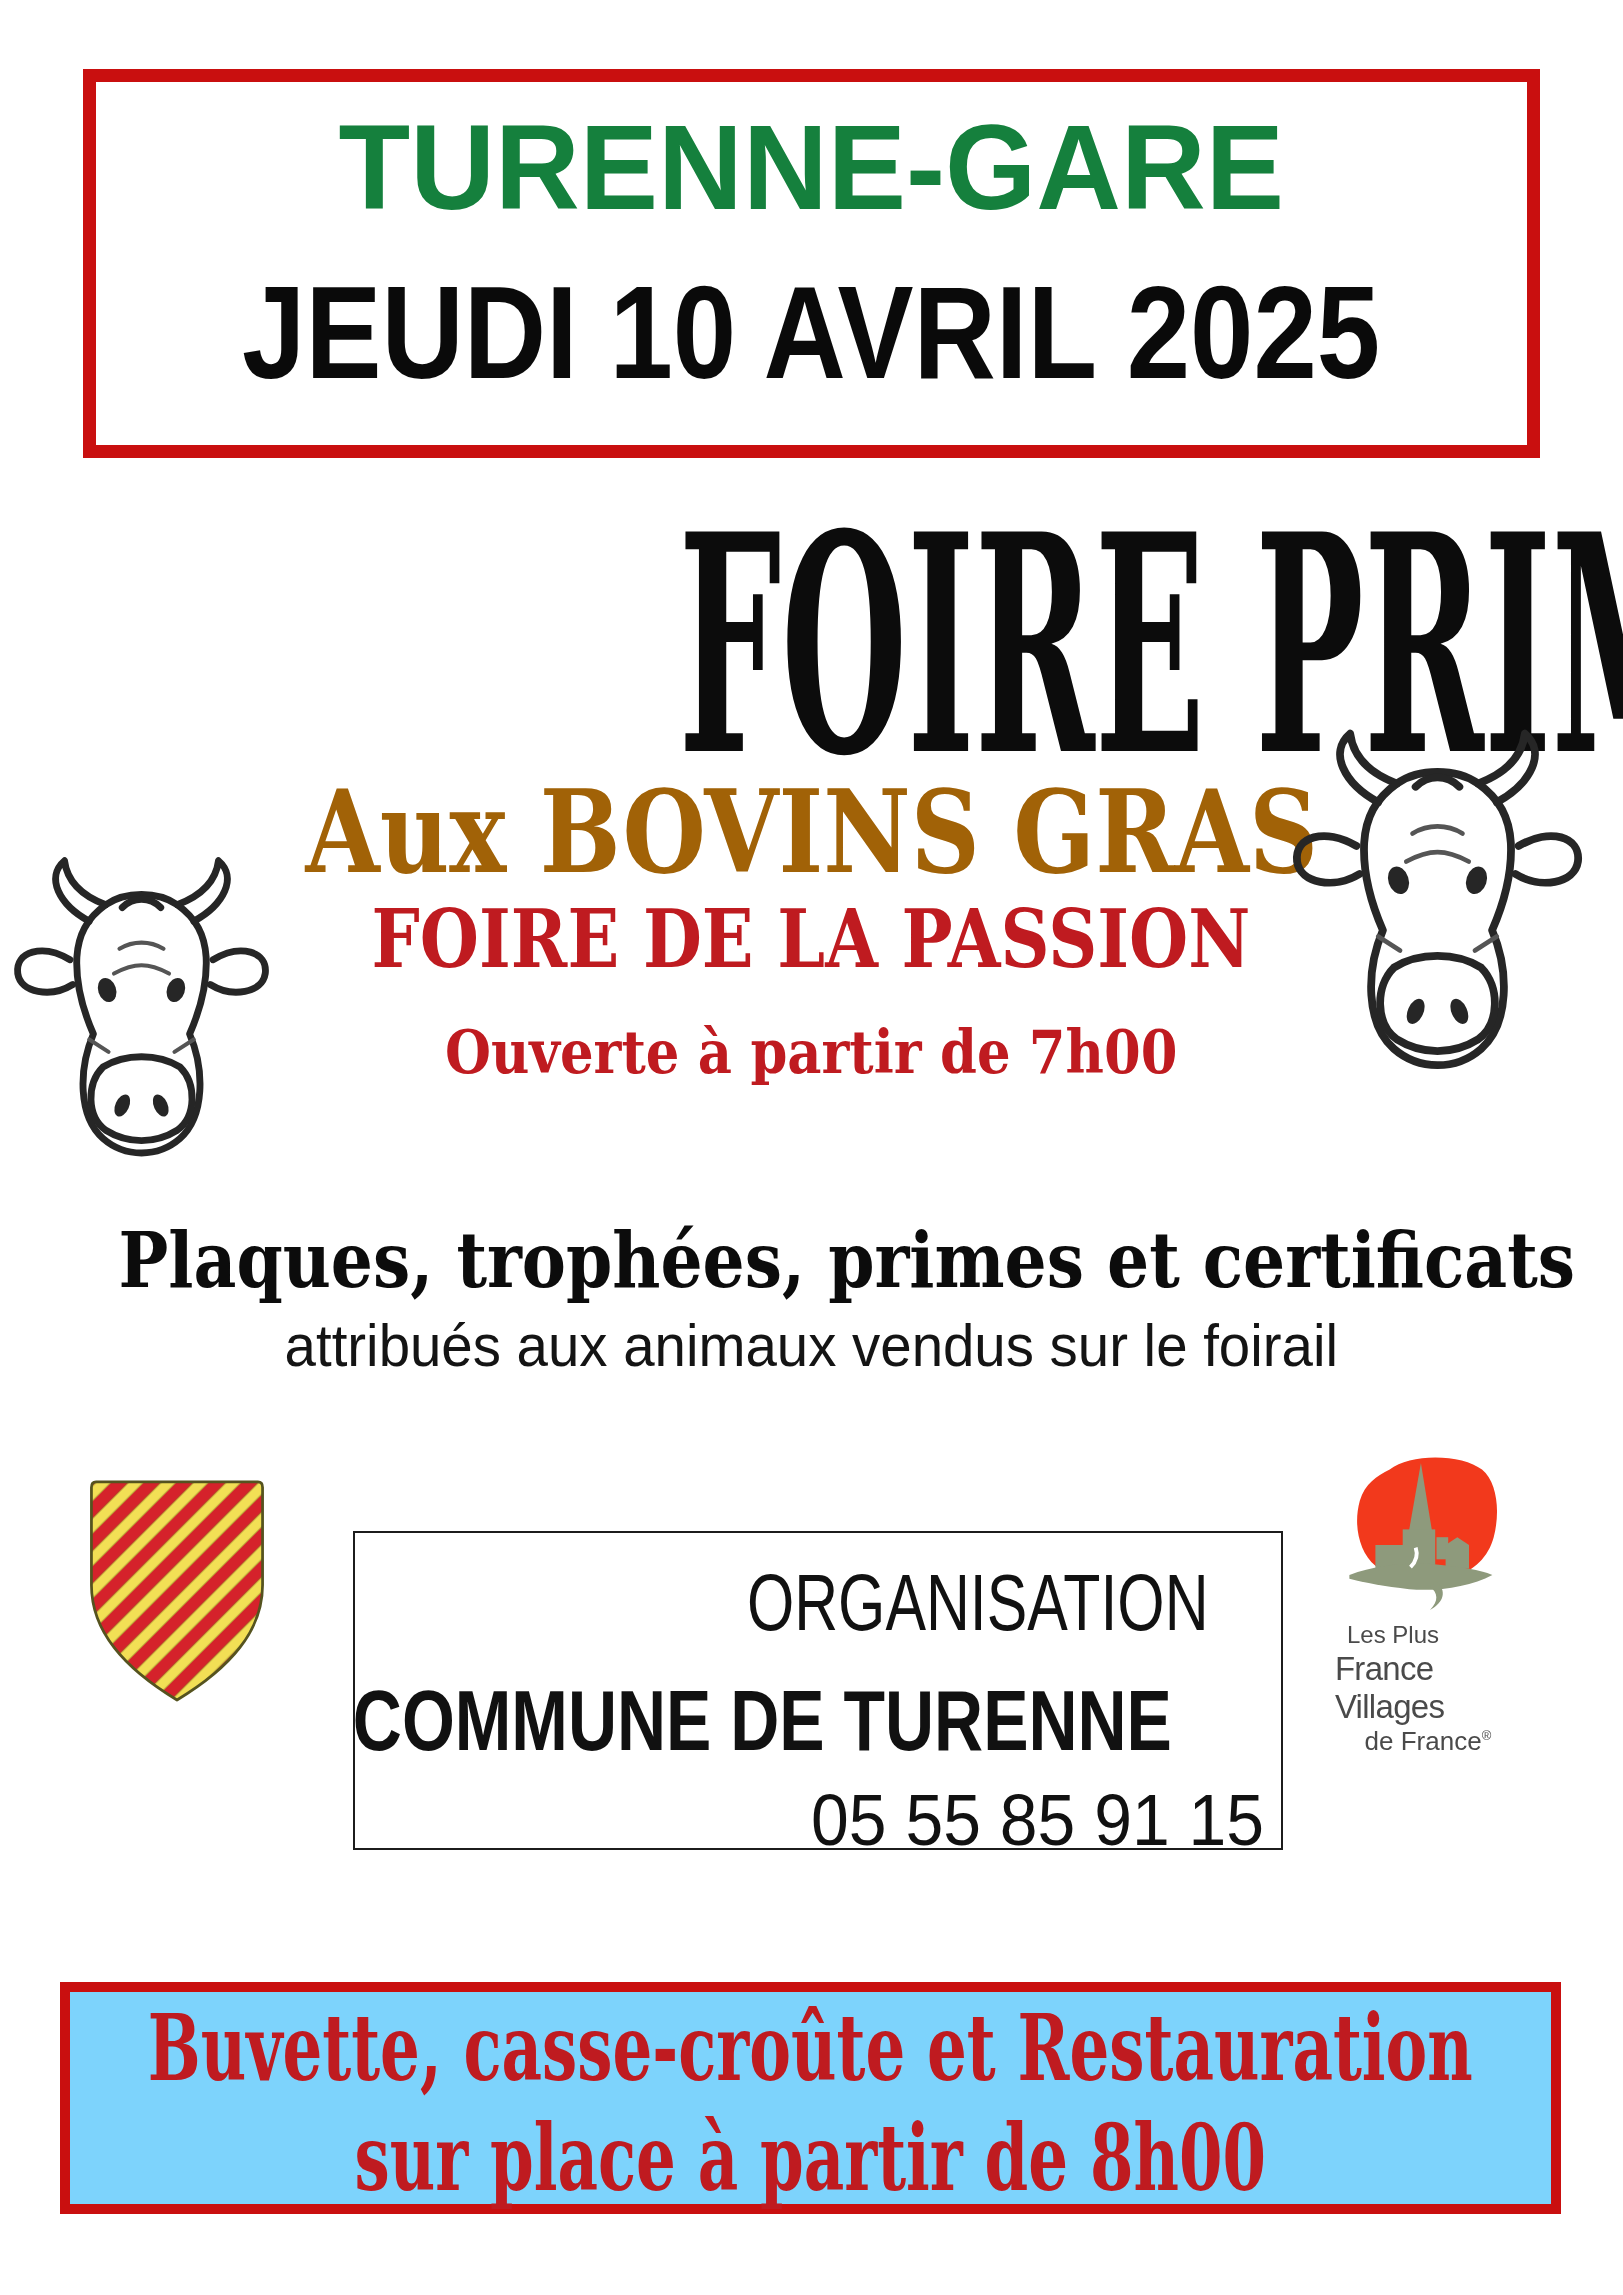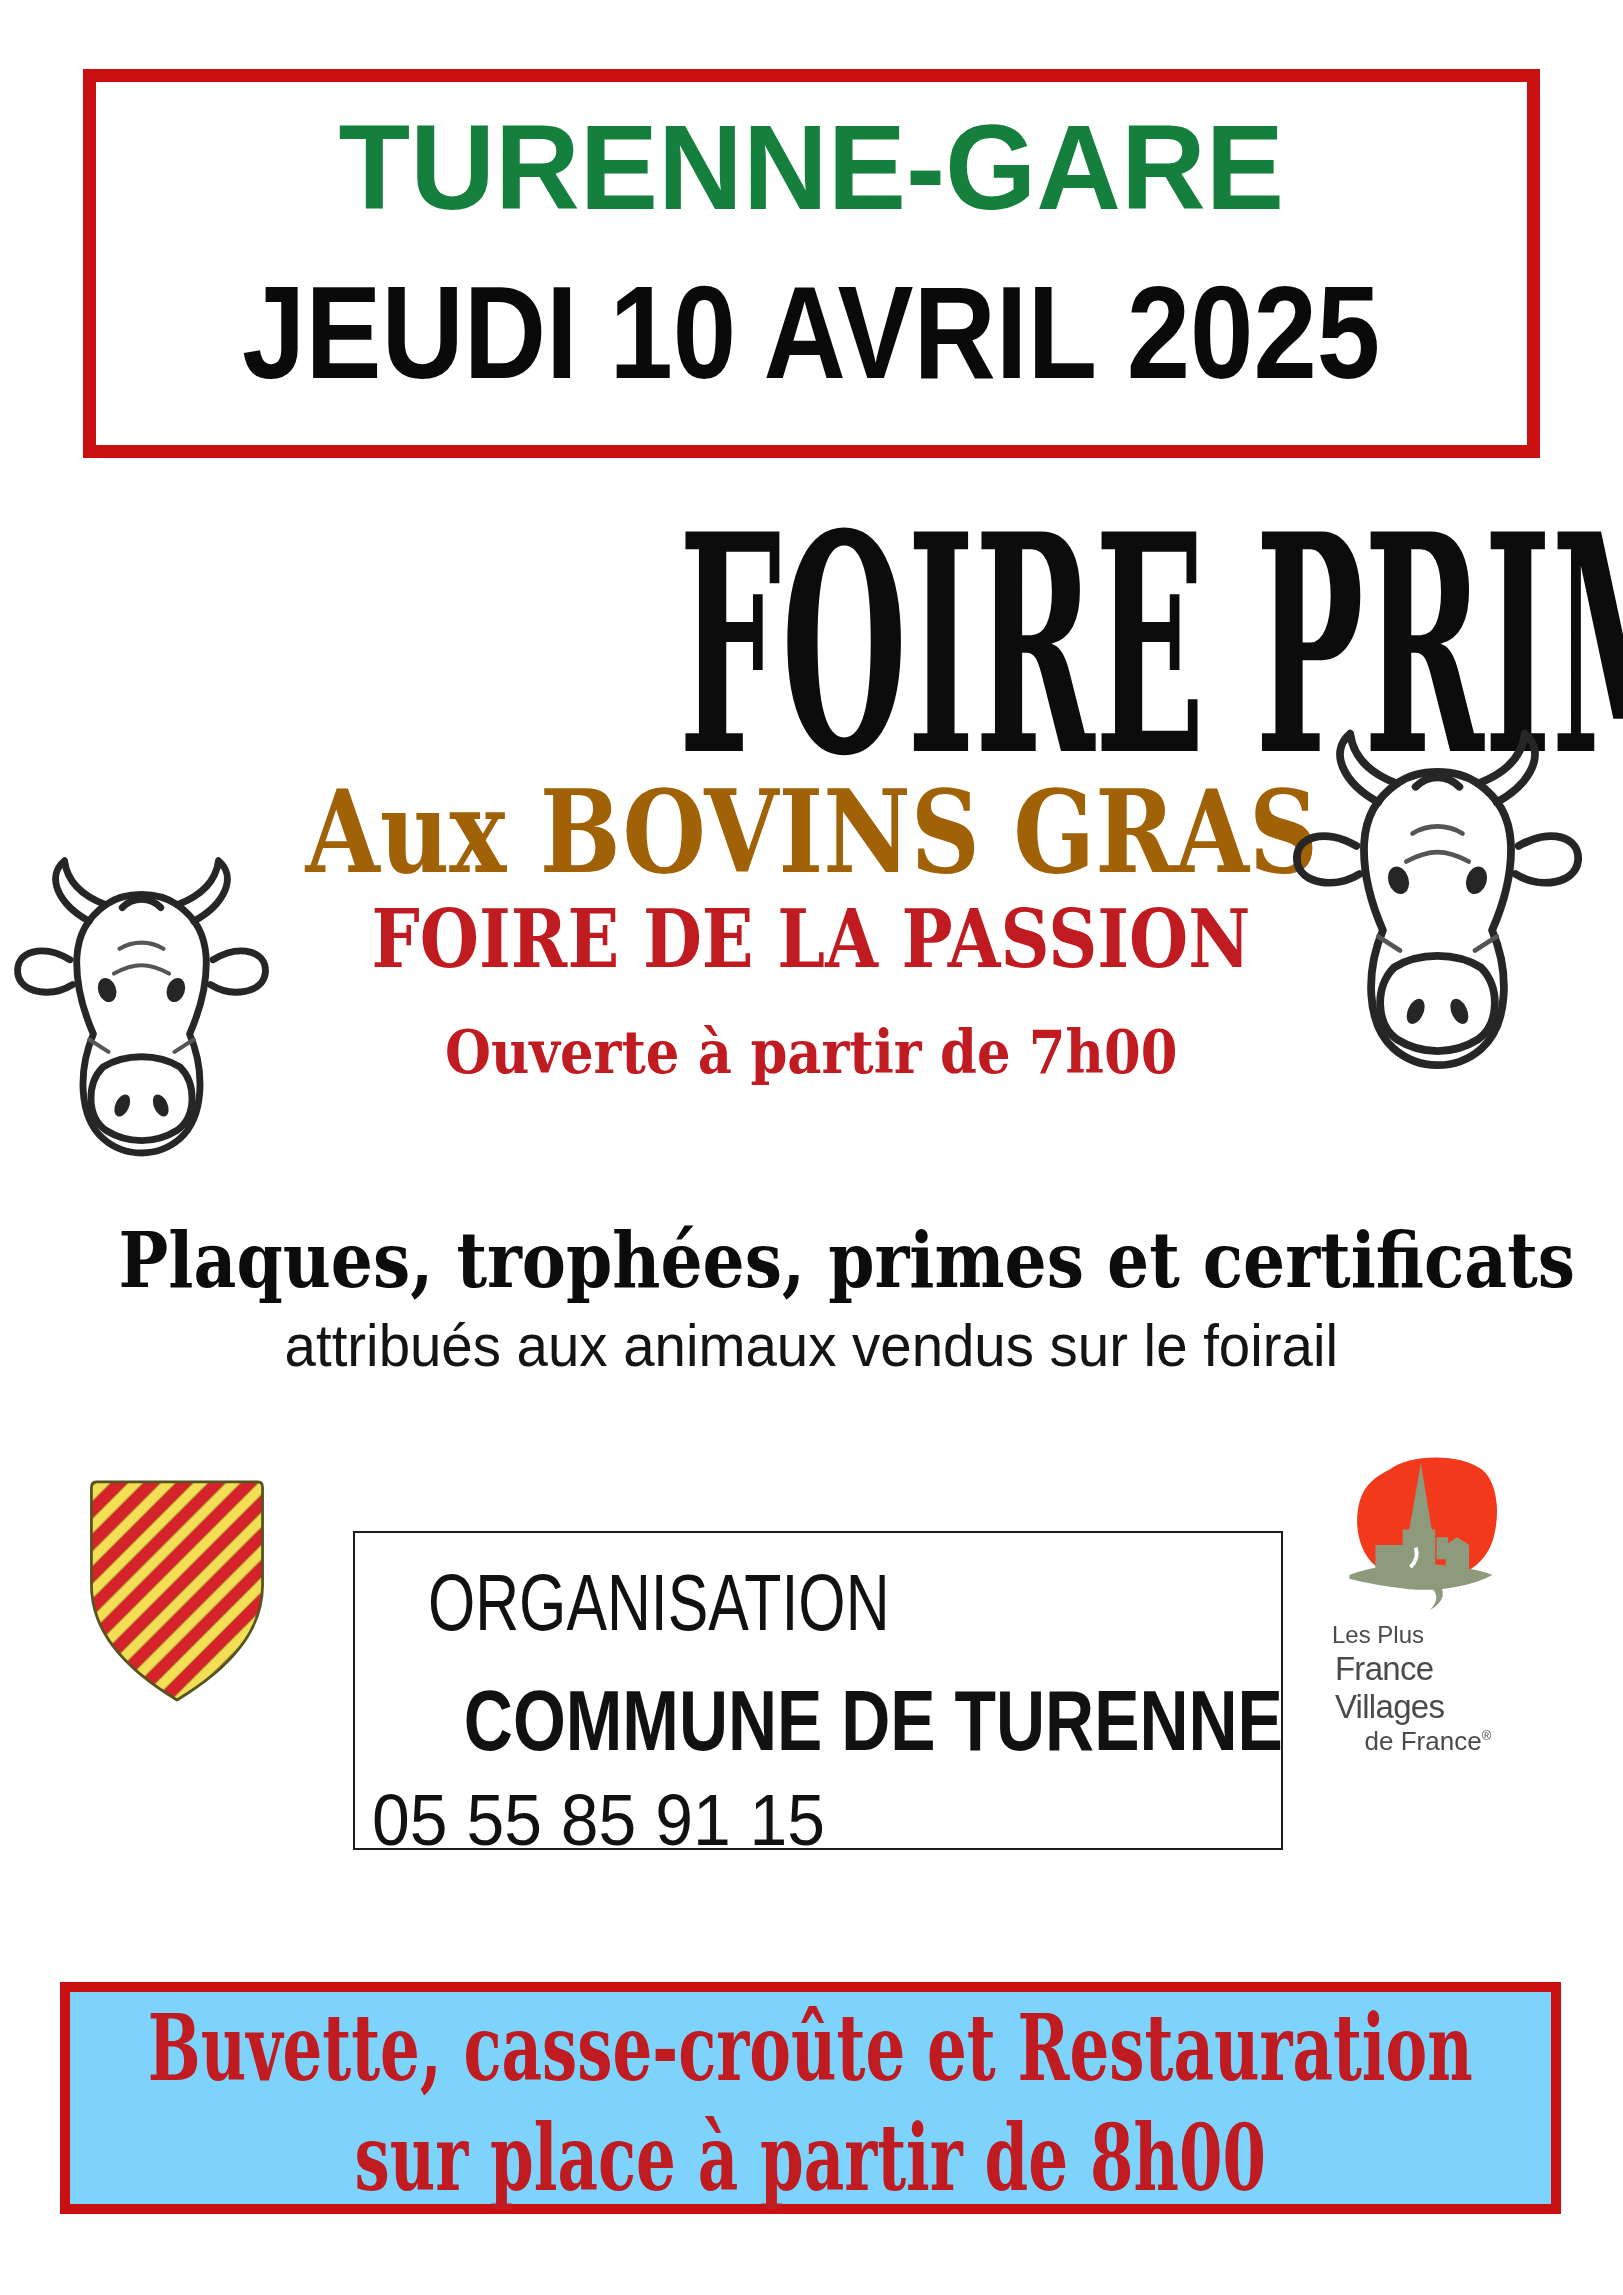--- a/index.html
+++ b/index.html
@@ -40,32 +40,32 @@
   .cow-left{left:3.9px;top:847px;width:275px;height:319px;}
   .cow-right{left:1281px;top:718px;width:313px;height:362px;}
 
   
   .shield{position:absolute;left:85px;top:1476px;width:184px;height:229px;}
 
   
   .org-box{
     position:absolute;left:353px;top:1531px;width:930px;height:319px;
     border:2.6px solid #1c1c1c;background:#ffffff;box-sizing:border-box;
-    display:flex;flex-direction:column;align-items:flex-start;justify-content:flex-start;
+    display:flex;flex-direction:column;align-items:flex-end;justify-content:flex-start;
     padding-top:30px;text-align:center;
   }
   .org-l1{font-size:80px;font-weight:400;color:#111;line-height:1;}
   .org-l2{font-size:86px;font-weight:700;color:#111;line-height:1;margin-top:34px;}
   .org-l3{font-size:73px;font-weight:400;color:#111;line-height:1;margin-top:19.6px;}
 
   
   .bv-logo{position:absolute;left:1331px;top:1447px;width:203px;}
   .bv-emblem{display:block;width:169px;height:170px;margin-left:7.9px;}
   .bv-text{color:#4a4a4a;line-height:1.15;}
-  .bv-l1{font-size:24px;margin-top:3.9px;margin-left:1px;}
+  .bv-l1{font-size:24px;margin-top:3.9px;margin-left:16px;}
   .bv-l2{font-size:33px;margin-top:1.3px;margin-left:3.9px;letter-spacing:-0.7px;}
   .bv-l3{font-size:26px;margin-top:1.3px;text-align:center;padding-right:9.2px;}
   .bv-l3 sup{font-size:13px;}
 
   
   .footer-box{
     position:absolute;left:60px;top:1982px;width:1501px;height:232px;
     border:10.5px solid #c90f0f;background:#7dd3fc;box-sizing:border-box;
     display:flex;flex-direction:column;align-items:center;justify-content:flex-end;
     padding-top:19.6px;gap:18.3px;

